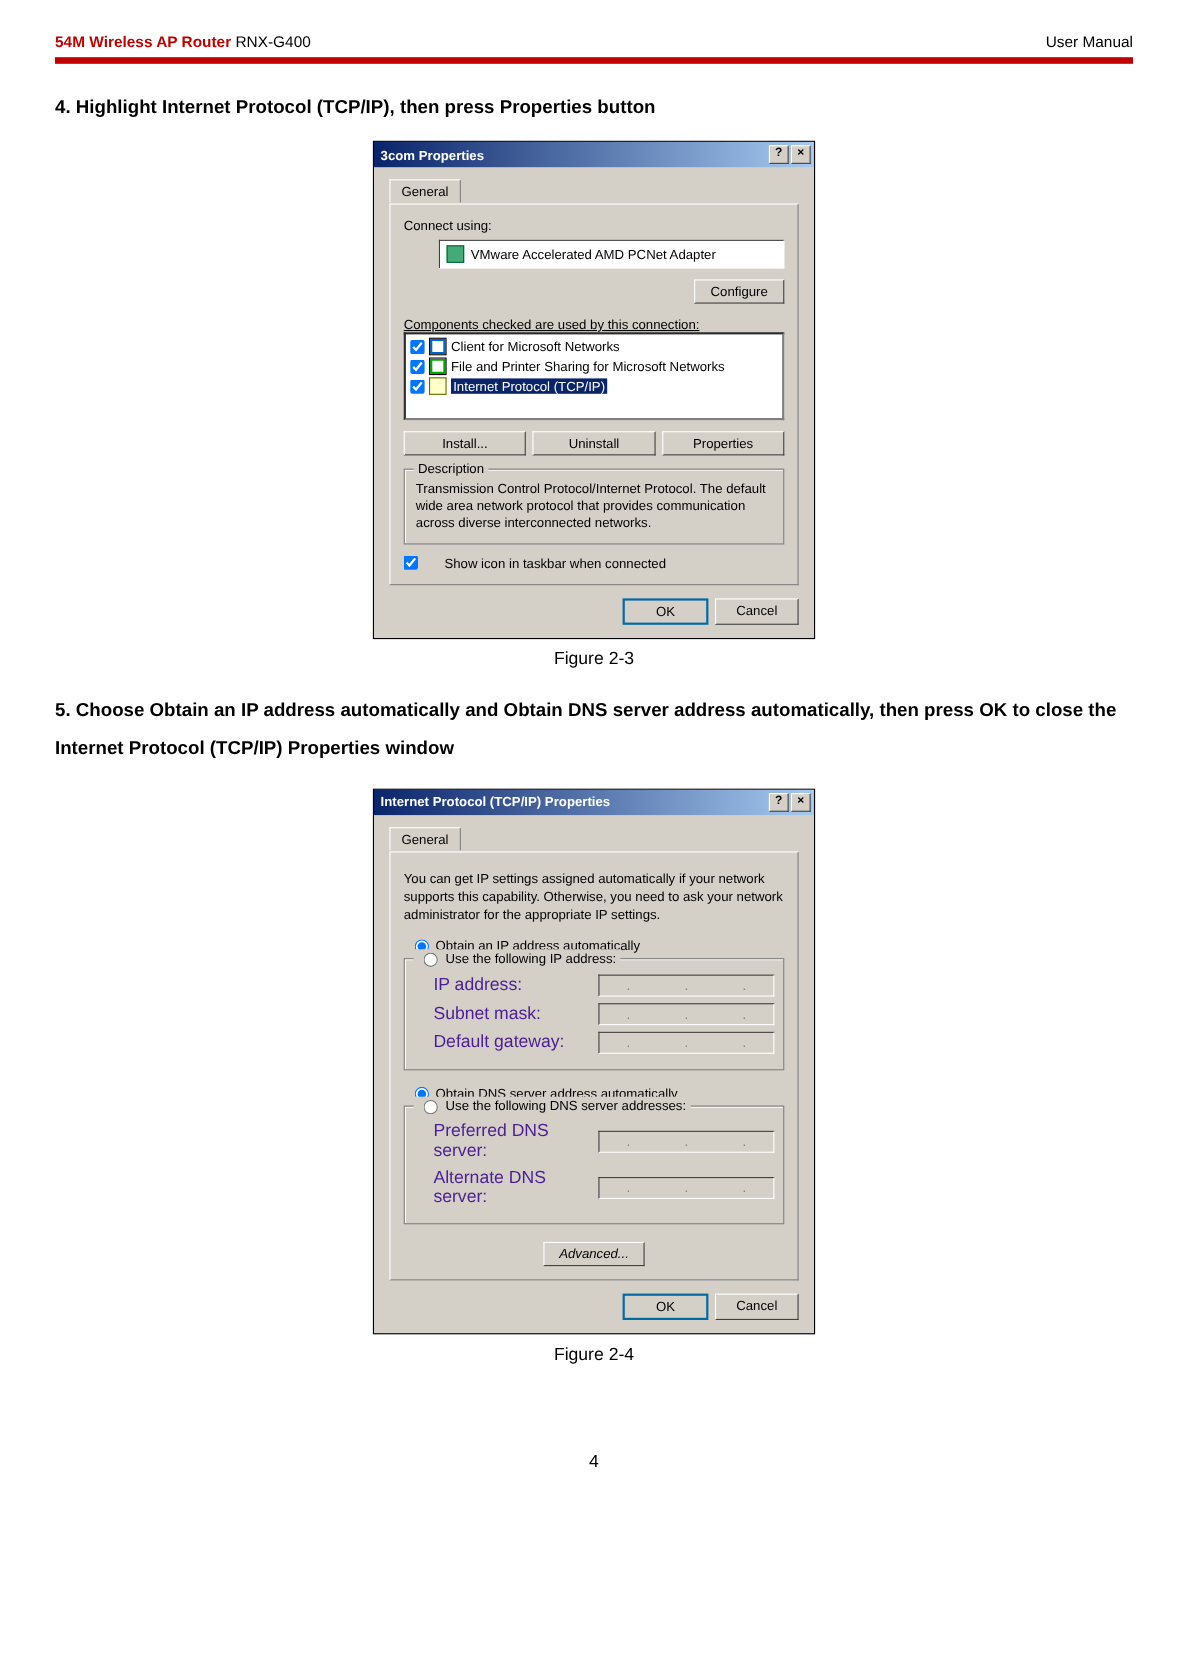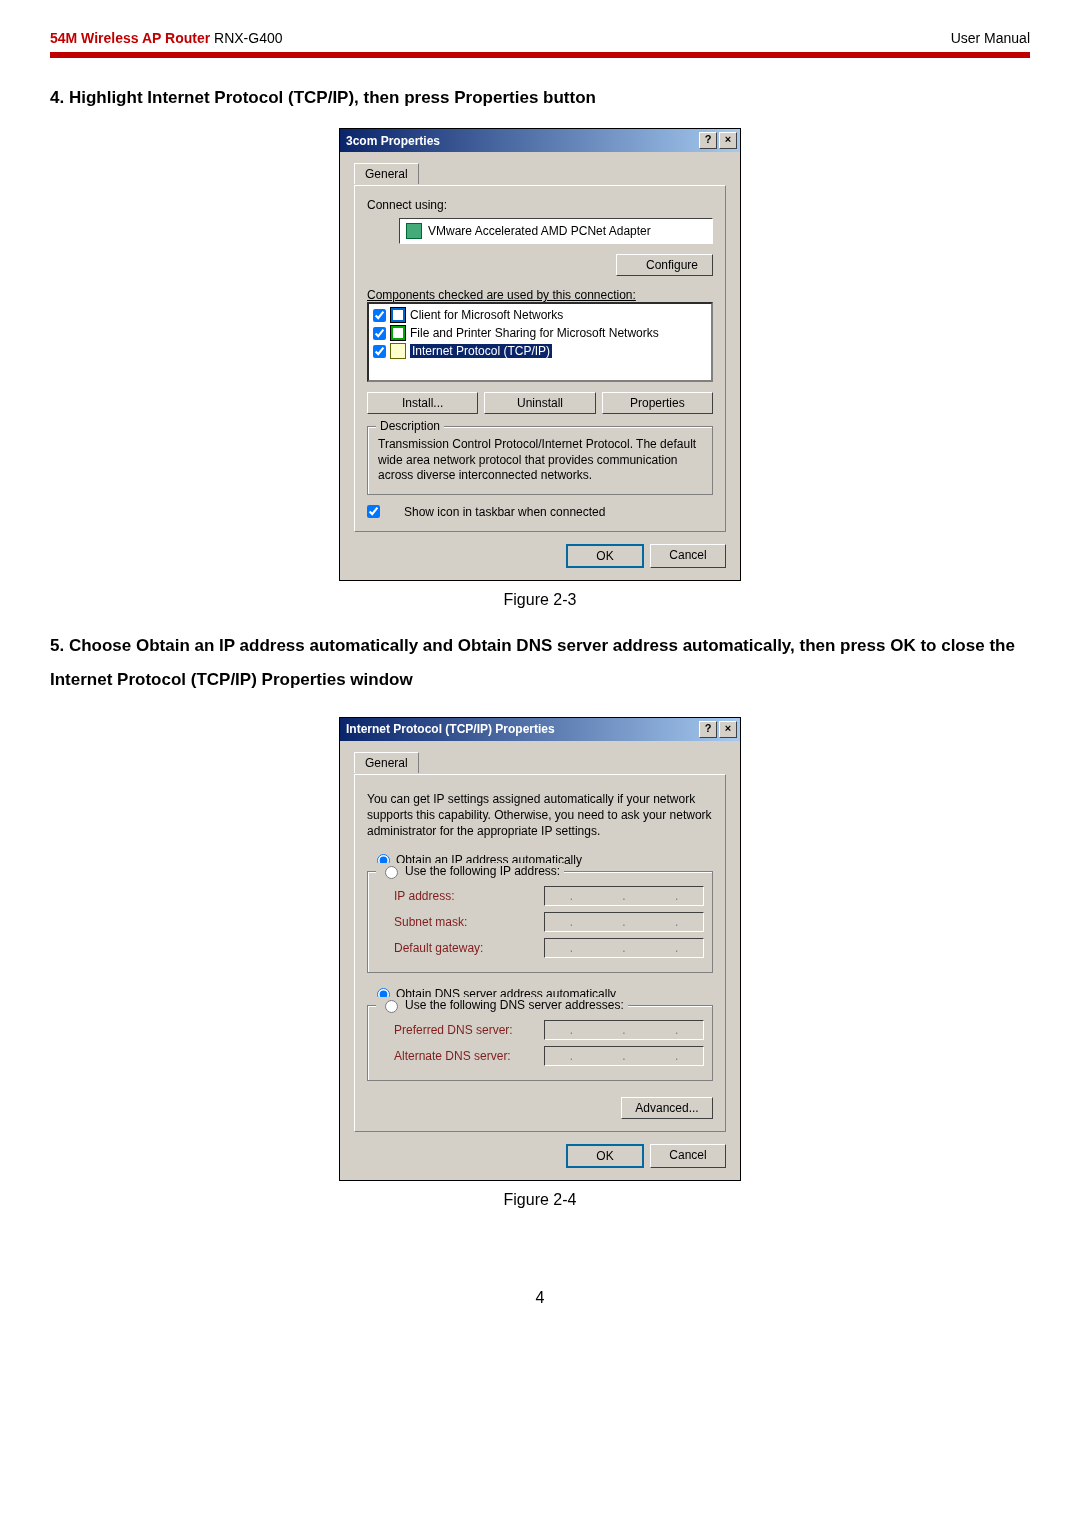--- a/index.html
+++ b/index.html
@@ -163,34 +163,34 @@
     position:absolute; top:-8px; left:8px;
     background:#d4d0c8; padding:0 4px; font-size:12px;
   }
   .chk-row { display:flex; align-items:center; gap:24px; margin-top:10px; font-size:12px; }
   .chk-row input { margin:0; }
 
   
   .radio-row { display:flex; align-items:center; gap:6px; margin:4px 0 4px 10px; font-size:12px;}
   .radio-row input { margin:0; }
   .field-grid { display:grid; grid-template-columns: 140px 160px; gap:6px 10px; margin:8px 0 4px 16px; align-items:center;}
-  .field-grid .lbl { font-size:12px; color:#7f1d1d; }
+  .field-grid .lbl { font-size:16px; color:#4c1d95; }
   .ip-input {
     background:#fff;
     border:1px solid #7a7a7a;
     border-top-color:#404040; border-left-color:#404040;
     border-right-color:#fff; border-bottom-color:#fff;
     height:18px;
     display:flex; align-items:center; justify-content:space-around;
     color:#808080;
     font-size:12px;
   }
   .ip-input.disabled { background:#d4d0c8; }
   .dlg2-intro { font-size:12px; margin:4px 0 14px 0; line-height:1.35; }
-  .right-btn-row { display:flex; justify-content:flex-end; margin-top:16px; }
+  .right-btn-row { display:flex; justify-content:center; margin-top:16px;font-style:italic; }
   .right-btn-row .btn { width:90px; }
 </style>
 </head>
 <body>
 
 <div class="page">
 
   <div class="header-bar">
     <div class="header-left">
       <span class="red">54M Wireless AP Router</span>
@@ -216,21 +216,21 @@
           <span class="tab">General</span>
         </div>
         <div class="tab-panel">
 
           <div>Connect using:</div>
           <div class="sunken" style="margin-top:6px; display:flex; align-items:center; gap:6px;margin-left:32px;">
             <span class="mini-icon ic-net"></span>
             <span>VMware Accelerated AMD PCNet Adapter</span>
           </div>
           <div style="display:flex; justify-content:flex-end; margin-top:10px;">
-            <div class="btn" style="width:80px;padding-left:15px;">Configure</div>
+            <div class="btn" style="width:80px;">Configure</div>
           </div>
 
           <div style="margin-top:12px;text-decoration:underline;">Components checked are used by this connection:</div>
           <div class="inset-listbox">
             <div class="list-item">
               <input type="checkbox" checked="" style="">
               <span class="mini-icon ic-mon"></span>
               <span class="txt">Client for Microsoft Networks</span>
             </div>
             <div class="list-item">

